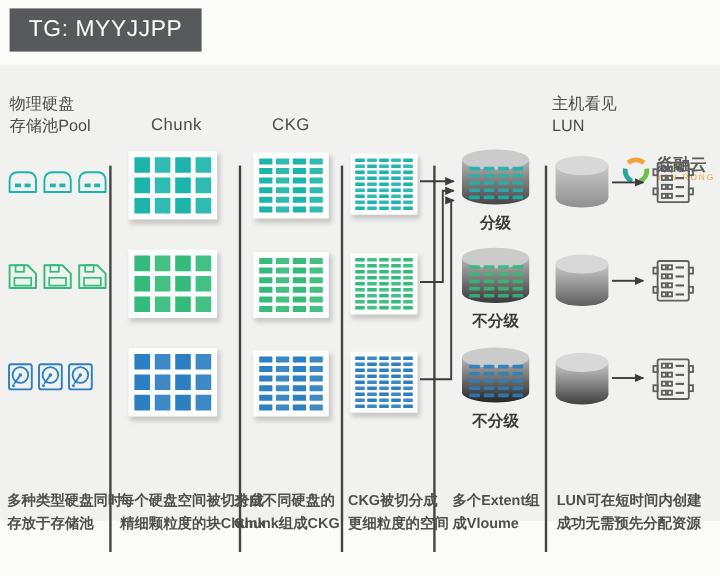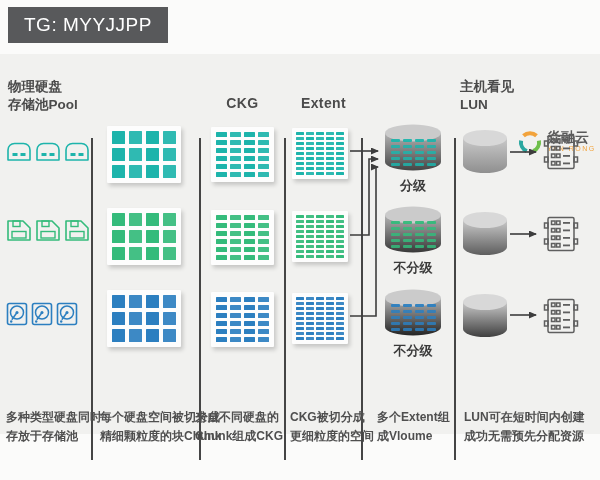--- a/index.html
+++ b/index.html
@@ -2,21 +2,21 @@
 <html><head>
 <meta charset="utf-8">
 <style>
   html,body{margin:0;padding:0;width:600px;height:480px;background:#fbfbfa;overflow:hidden;
     font-family:"Liberation Sans","DejaVu Sans",sans-serif;}
   .stage{position:absolute;left:0;top:0;width:600px;height:480px;}
   .badge{position:absolute;left:8px;top:7px;background:#58595b;color:#fff;
     font-size:19px;letter-spacing:.5px;padding:7px 16px;}
   .panel{position:absolute;left:0;top:54px;width:600px;height:380px;background:#f1f1ef;}
   .divider{position:absolute;top:84px;height:322px;width:2px;background:#454545;}
-  .colhead{position:absolute;color:#4b4b4b;font-weight:bold;white-space:pre-line;line-height:1.35;}
+  .colhead{position:absolute;color:#4b4b4b;font-weight:normal;white-space:pre-line;line-height:1.35;}
   .colhead.cjk{font-size:13.5px;}
   .colhead.en{font-size:14px;text-align:center;letter-spacing:.4px;top:94px;}
   .caption{position:absolute;top:354px;color:#4f4f4f;font-weight:bold;font-size:12px;
     line-height:1.55;white-space:pre-line;}
   .card{position:absolute;background:#fdfdfd;border-radius:1px;
     box-shadow:2px 3px 4px rgba(0,0,0,.18);display:grid;}
   .card.chunk{padding:5px;grid-template-columns:repeat(4,13px);grid-auto-rows:13px;gap:4px;}
   .card.ckg{padding:5px;grid-template-columns:repeat(4,11px);grid-auto-rows:5px;gap:3px;}
   .card.extent{padding:4px;grid-template-columns:repeat(5,8px);grid-auto-rows:3px;gap:2px;}
   .cell{border-radius:.5px;}
@@ -43,22 +43,22 @@
 
   <div class="panel">
     <div class="divider" style="left:91px"></div>
     <div class="divider" style="left:199px"></div>
     <div class="divider" style="left:284px"></div>
     <div class="divider" style="left:361px"></div>
     <div class="divider" style="left:454px"></div>
 
     <div class="colhead cjk" style="left:8px;top:24px">物理硬盘
 存储池Pool</div>
+    <div class="colhead en" style="left:95px;top:40px;width:104px">Chunk</div>
     <div class="colhead en" style="left:201px;top:40px;width:83px">CKG</div>
-    <div class="colhead en" style="left:286px;top:40px;width:75px">Extent</div>
     <div class="colhead cjk" style="left:460px;top:24px">主机看见
 LUN</div>
 
     <div class="caption" style="left:100px">每个硬盘空间被切分成
 精细颗粒度的块Chunk</div>
     <div class="caption" style="left:6px">多种类型硬盘同时
 存放于存储池</div>
     <div class="caption" style="left:195px">来自不同硬盘的
 Chunk组成CKG</div>
     <div class="caption" style="left:290px">CKG被切分成

